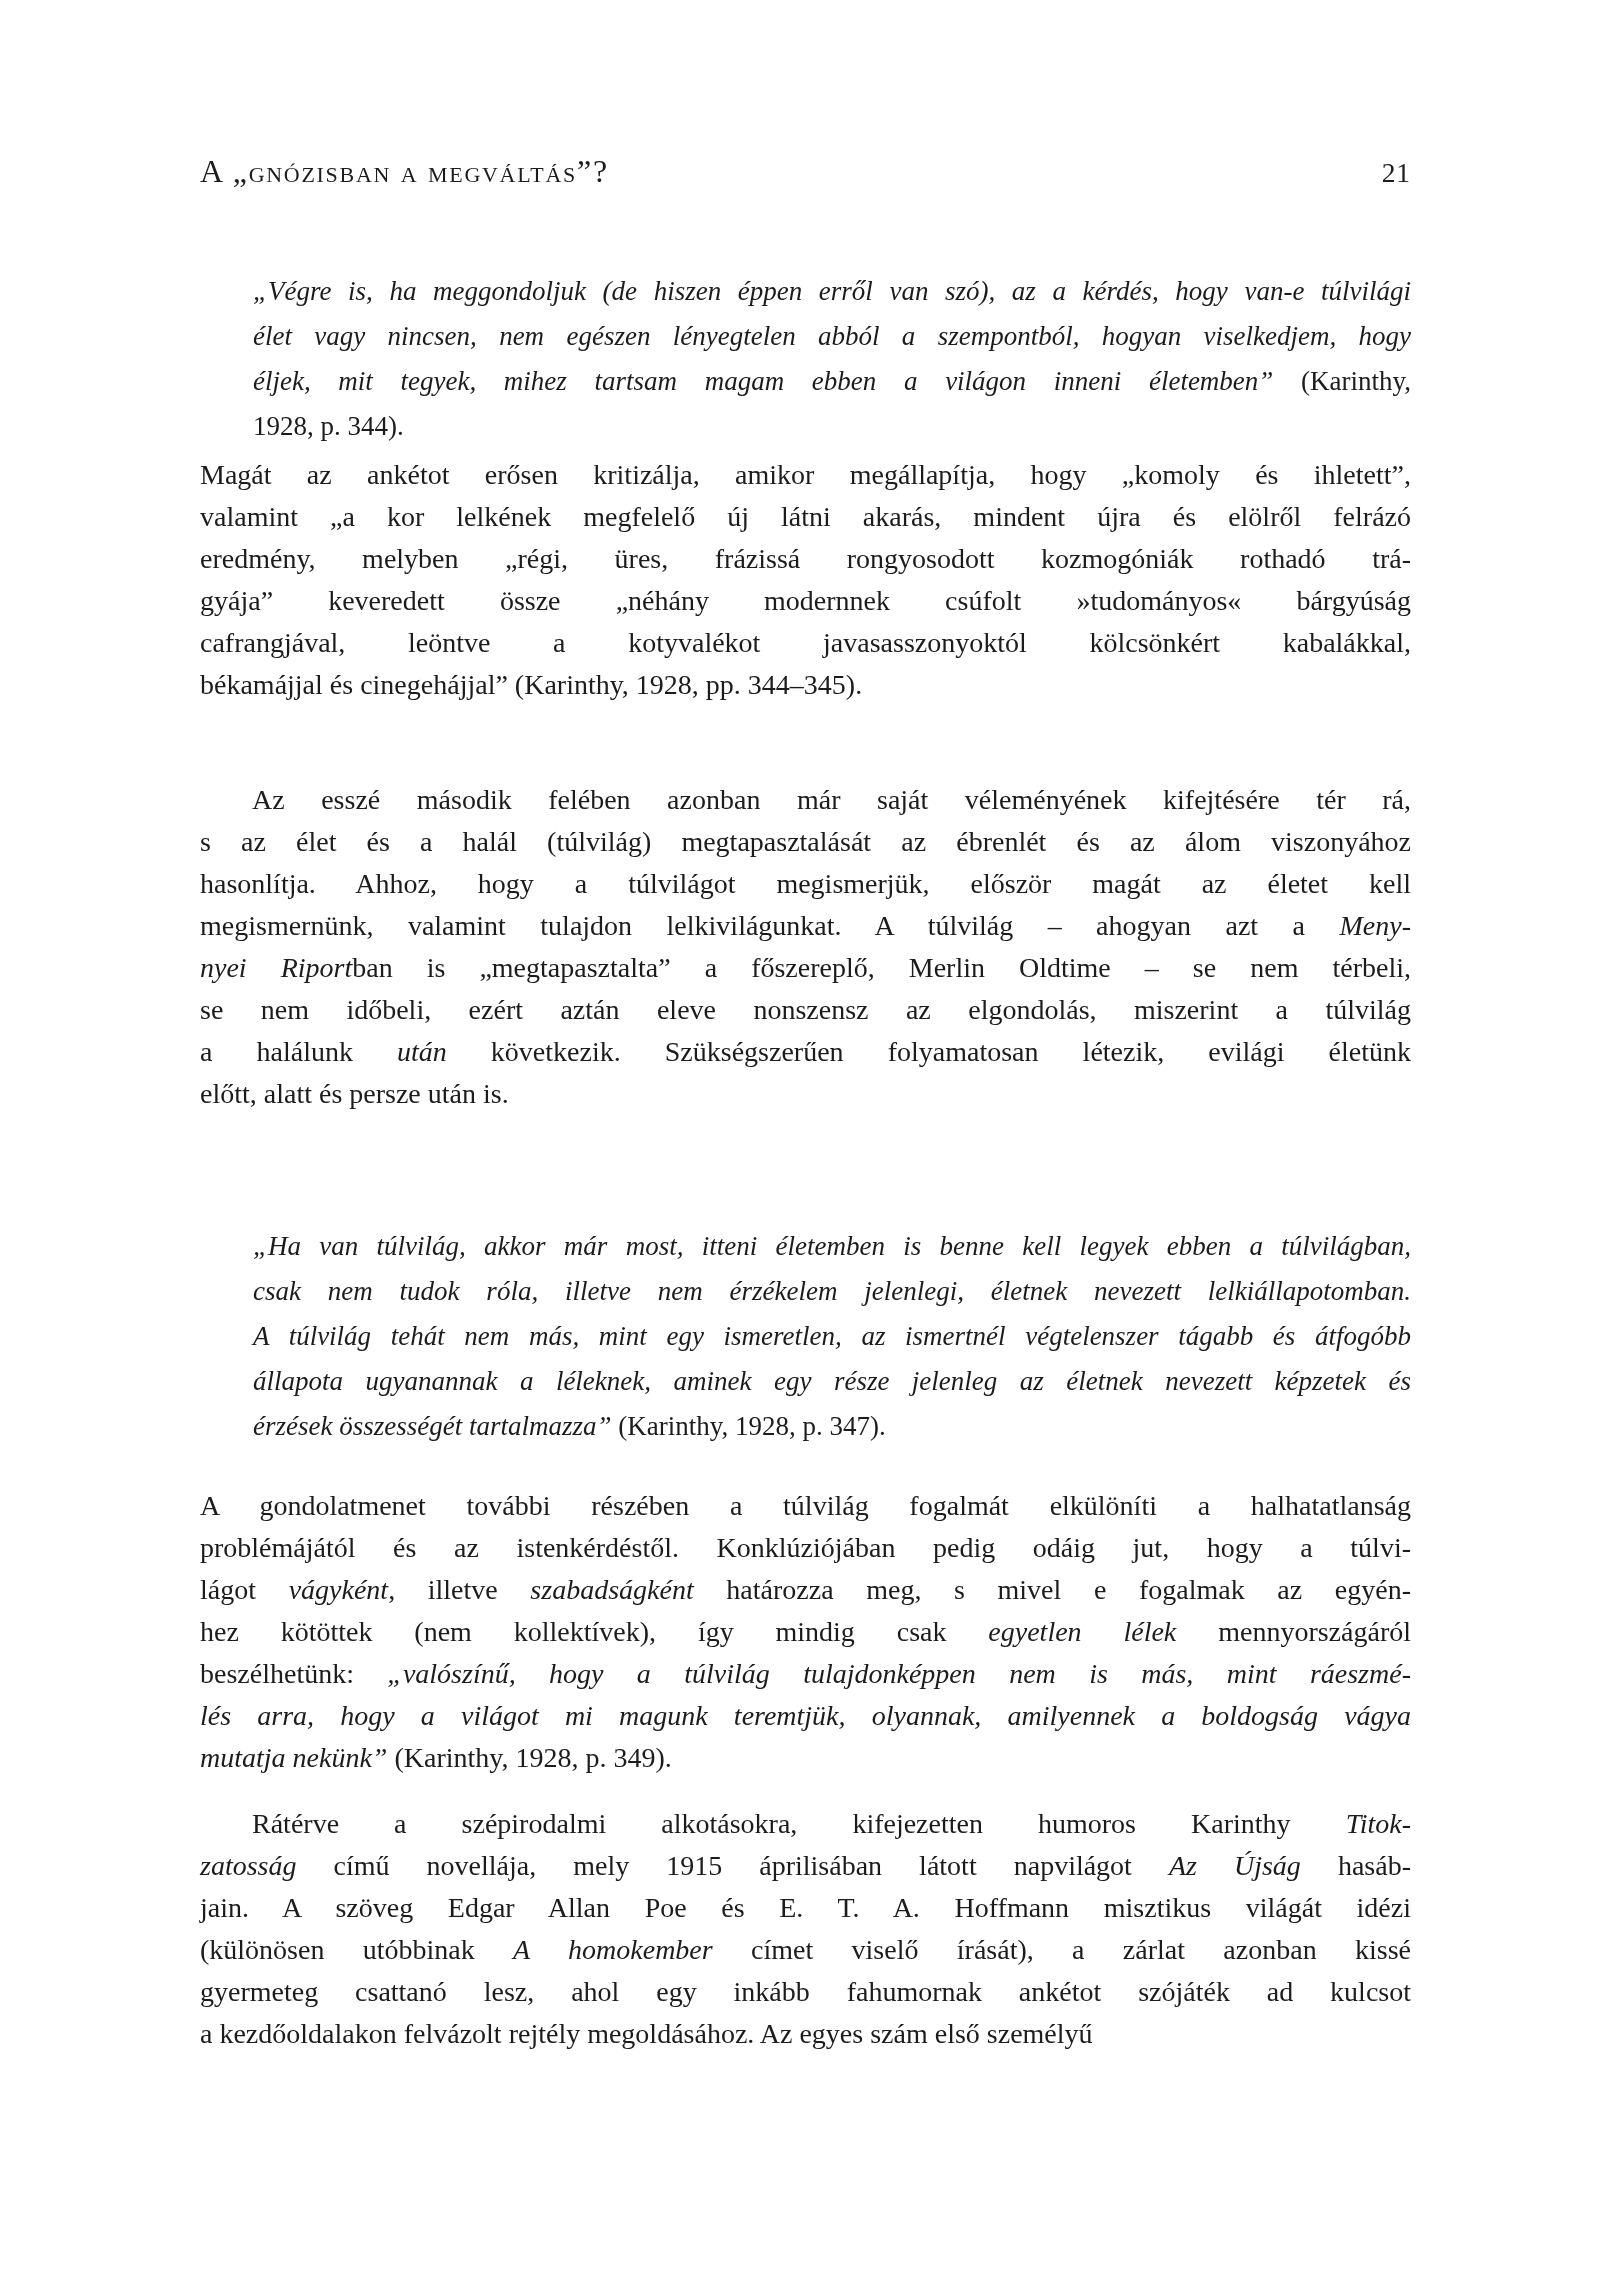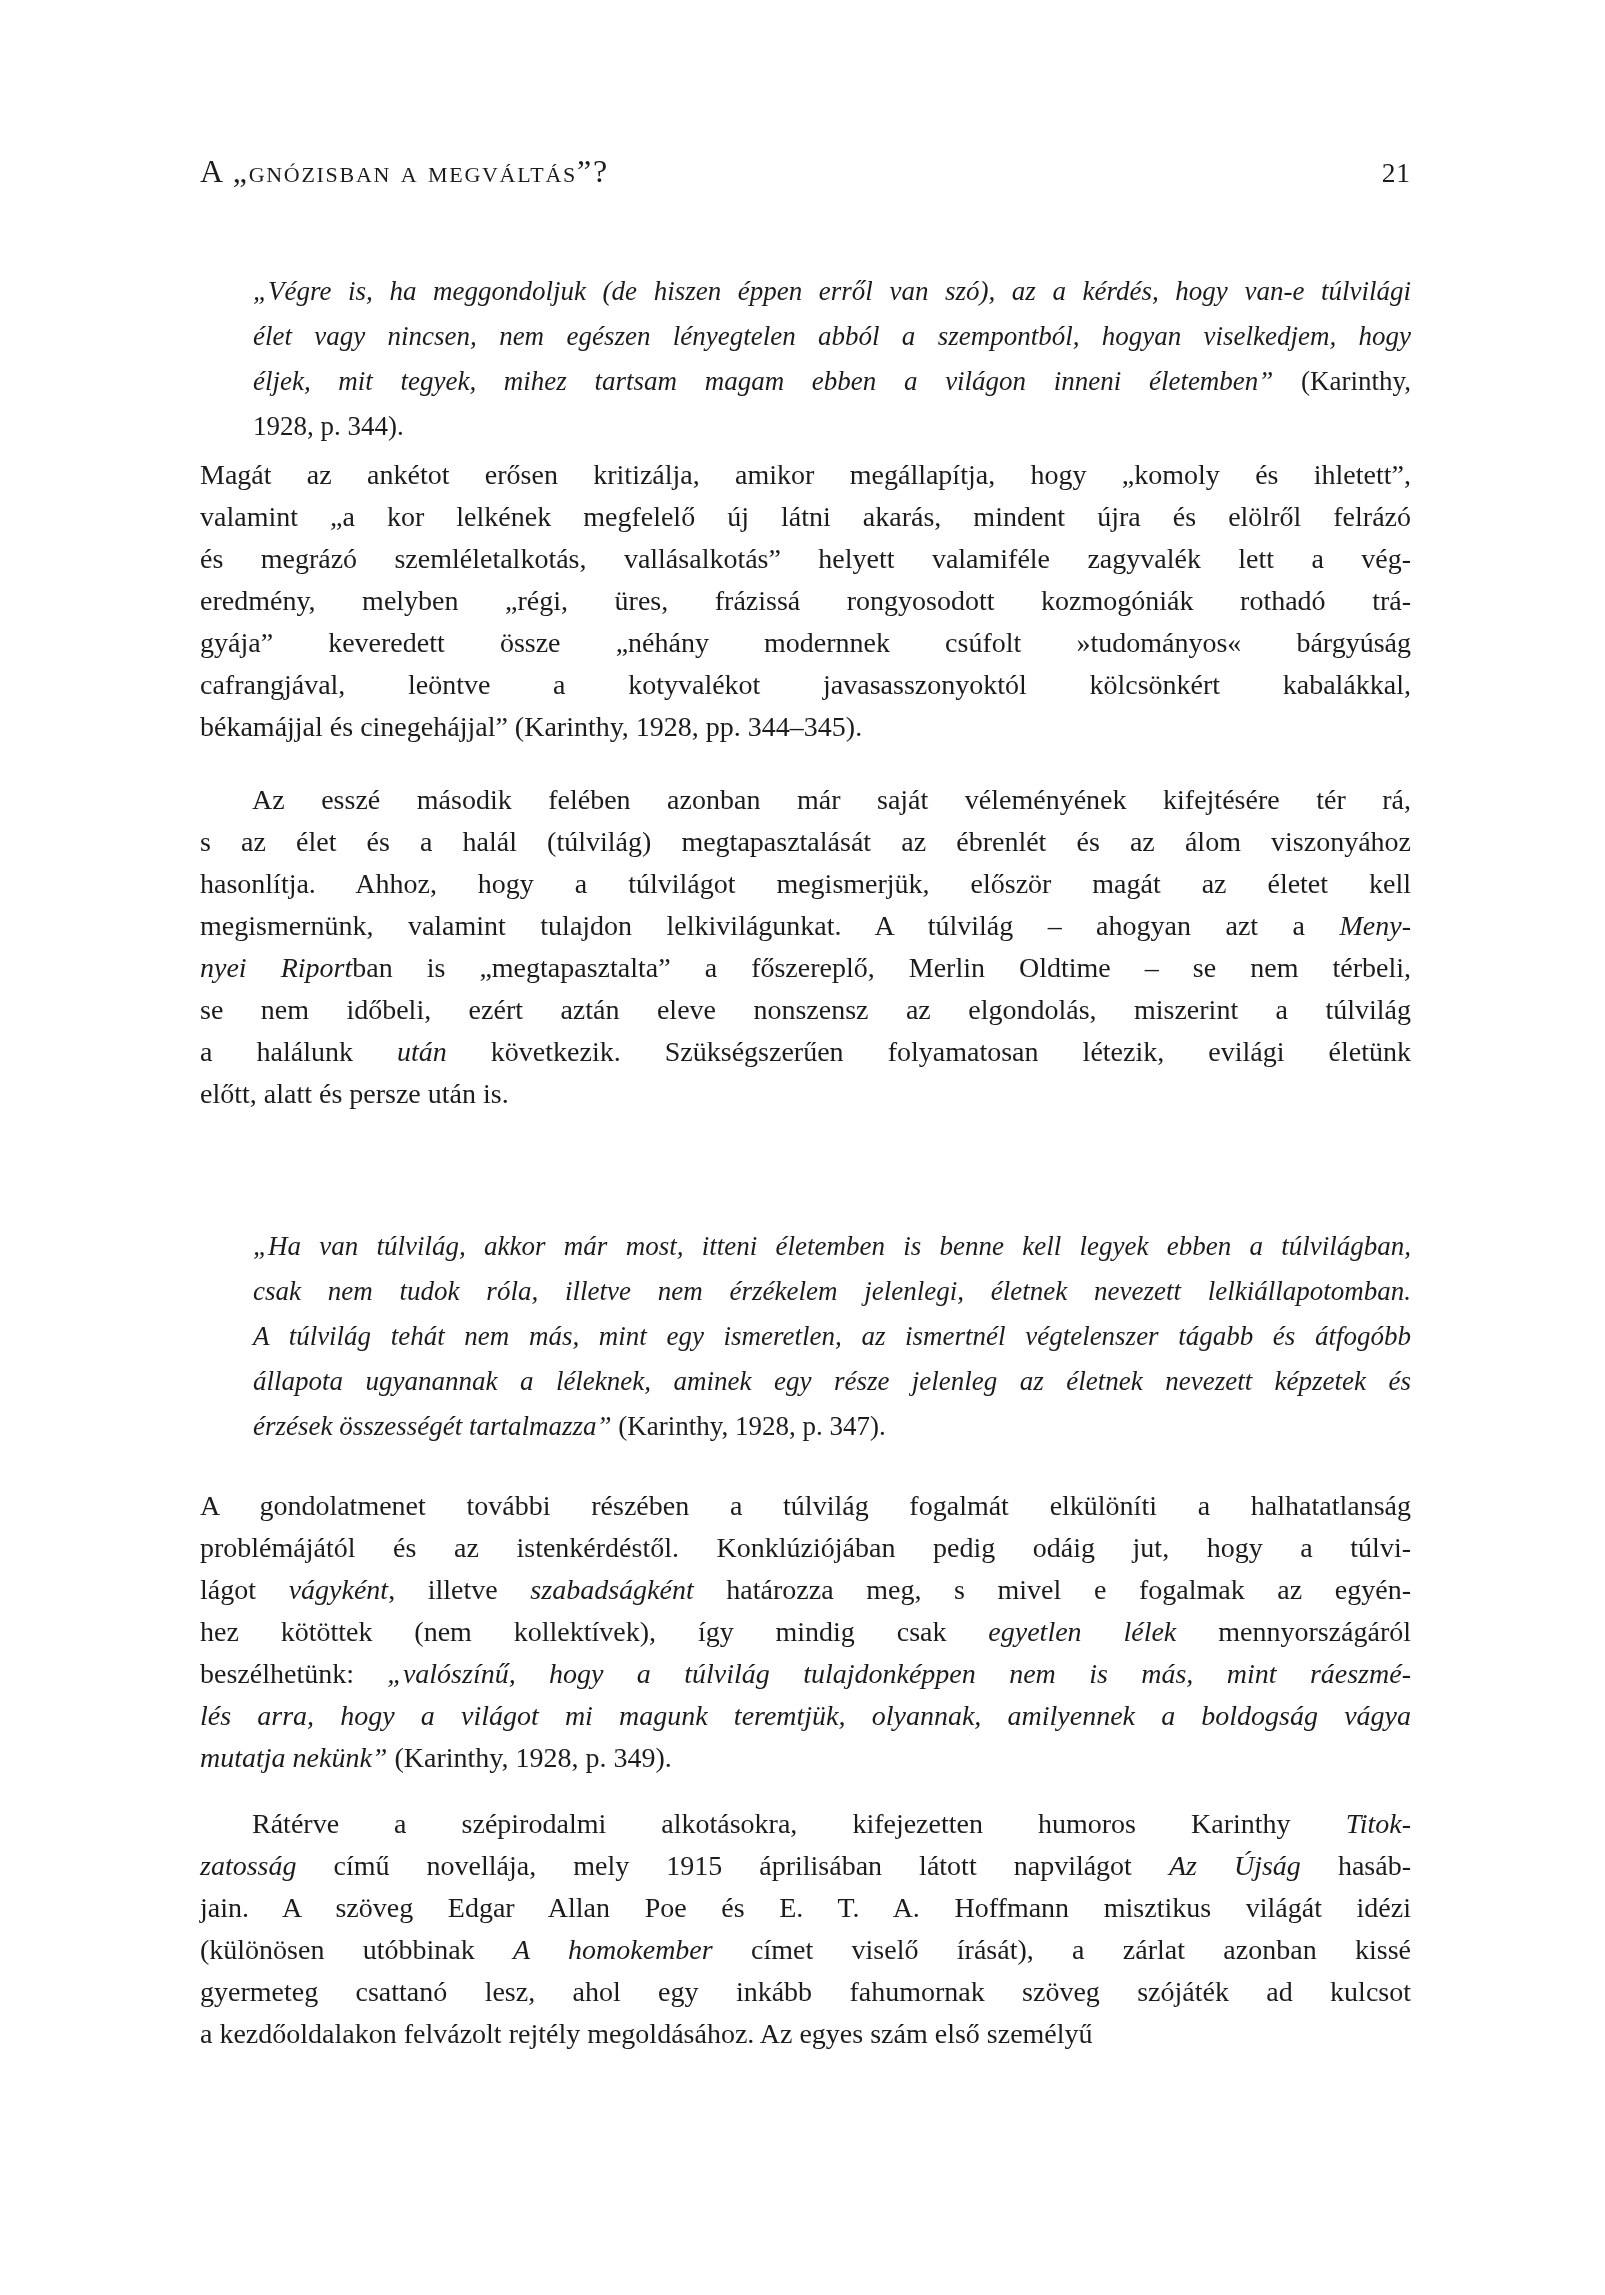--- a/index.html
+++ b/index.html
@@ -28,21 +28,20 @@
 
 <div class="blockquote" style="top:222px;margin-top:47px;">
     <span class="line"><i>„Végre is, ha meggondoljuk (de hiszen éppen erről van szó), az a kérdés, hogy van-e túlvilági</i></span>
     <span class="line"><i>élet vagy nincsen, nem egészen lényegtelen abból a szempontból, hogyan viselkedjem, hogy</i></span>
     <span class="line"><i>éljek, mit tegyek, mihez tartsam magam ebben a világon inneni életemben”</i><span> (Karinthy,</span></span>
     <span class="line last"><span>1928, p. 344).</span></span>
   </div>
 <div class="para" style="top:454px;">
     <span class="line"><span>Magát az ankétot erősen kritizálja, amikor megállapítja, hogy „komoly és ihletett”,</span></span>
     <span class="line"><span>valamint „a kor lelkének megfelelő új látni akarás, mindent újra és elölről felrázó</span></span>
-    <span class="line"><span>és megrázó szemléletalkotás, vallásalkotás” helyett valamiféle zagyvalék lett a vég-</span></span>
     <span class="line"><span>eredmény, melyben „régi, üres, frázissá rongyosodott kozmogóniák rothadó trá-</span></span>
     <span class="line"><span>gyája” keveredett össze „néhány modernnek csúfolt »tudományos« bárgyúság</span></span>
     <span class="line"><span>cafrangjával, leöntve a kotyvalékot javasasszonyoktól kölcsönkért kabalákkal,</span></span>
     <span class="line last"><span>békamájjal és cinegehájjal” (Karinthy, 1928, pp. 344–345).</span></span>
   </div>
 <div class="para" style="top:779px;">
     <span class="line indent"><span>Az esszé második felében azonban már saját véleményének kifejtésére tér rá,</span></span>
     <span class="line"><span>s az élet és a halál (túlvilág) megtapasztalását az ébrenlét és az álom viszonyához</span></span>
     <span class="line"><span>hasonlítja. Ahhoz, hogy a túlvilágot megismerjük, először magát az életet kell</span></span>
     <span class="line"><span>megismernünk, valamint tulajdon lelkivilágunkat. A túlvilág – ahogyan azt a </span><i>Meny-</i></span>
@@ -65,16 +64,16 @@
     <span class="line"><span>hez kötöttek (nem kollektívek), így mindig csak </span><i>egyetlen lélek</i><span> mennyországáról</span></span>
     <span class="line"><span>beszélhetünk: </span><i>„valószínű, hogy a túlvilág tulajdonképpen nem is más, mint ráeszmé-</i></span>
     <span class="line"><i>lés arra, hogy a világot mi magunk teremtjük, olyannak, amilyennek a boldogság vágya</i></span>
     <span class="line last"><i>mutatja nekünk”</i><span> (Karinthy, 1928, p. 349).</span></span>
   </div>
 <div class="para" style="top:1803px;">
     <span class="line indent"><span>Rátérve a szépirodalmi alkotásokra, kifejezetten humoros Karinthy </span><i>Titok-</i></span>
     <span class="line"><i>zatosság</i><span> című novellája, mely 1915 áprilisában látott napvilágot </span><i>Az Újság</i><span> hasáb-</span></span>
     <span class="line"><span>jain. A szöveg Edgar Allan Poe és E. T. A. Hoffmann misztikus világát idézi</span></span>
     <span class="line"><span>(különösen utóbbinak </span><i>A homokember</i><span> címet viselő írását), a zárlat azonban kissé</span></span>
-    <span class="line"><span>gyermeteg csattanó lesz, ahol egy inkább fahumornak szöveg szójáték ad kulcsot</span></span>
+    <span class="line"><span>gyermeteg csattanó lesz, ahol egy inkább fahumornak ankétot szójáték ad kulcsot</span></span>
     <span class="line last"><span>a kezdőoldalakon felvázolt rejtély megoldásához. Az egyes szám első személyű</span></span>
   </div>
 
 
 </body></html>

